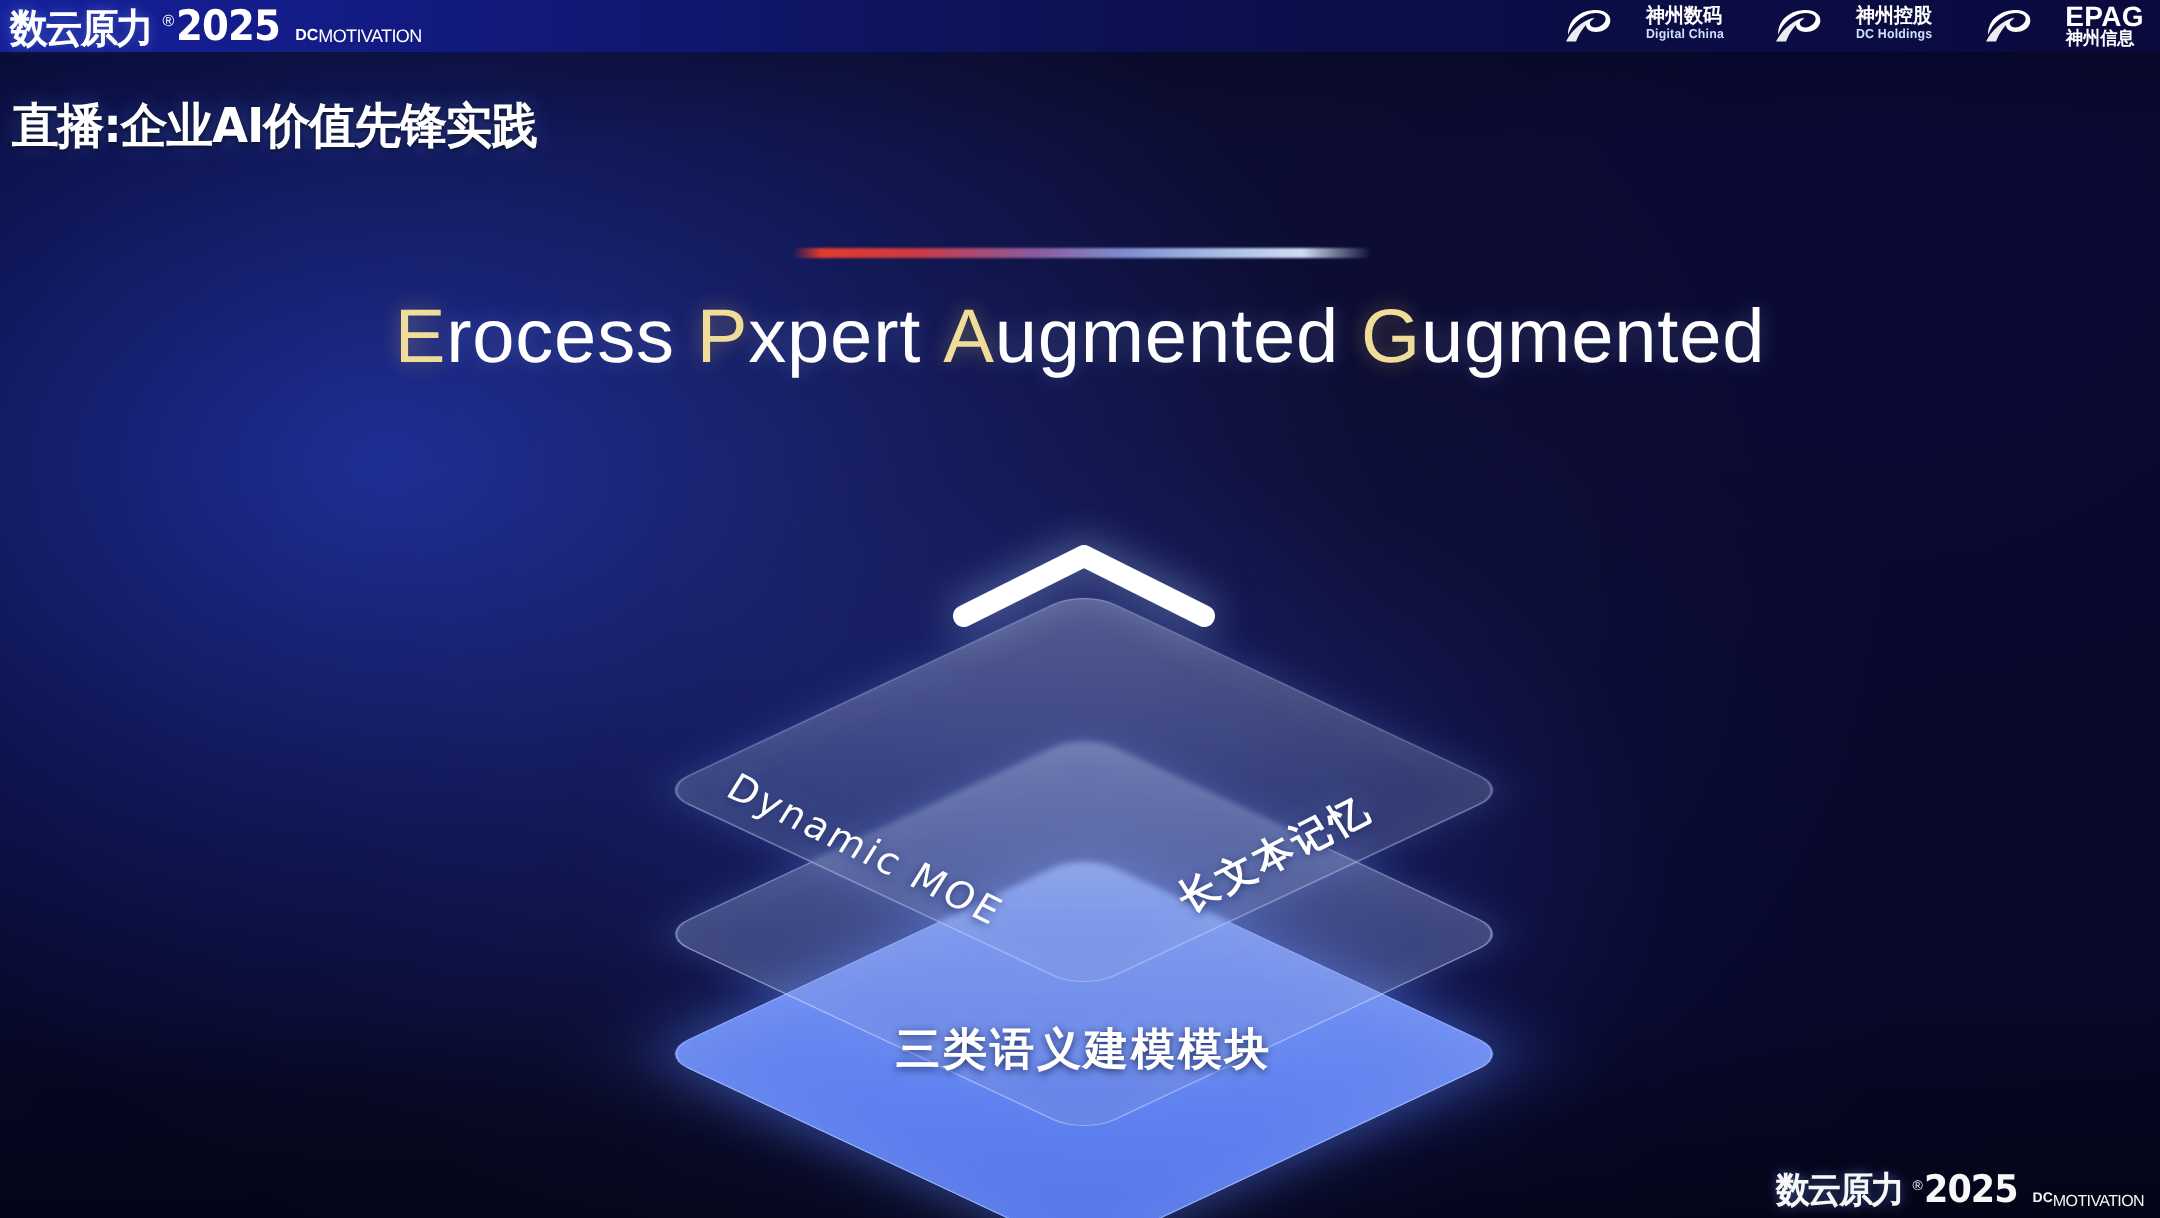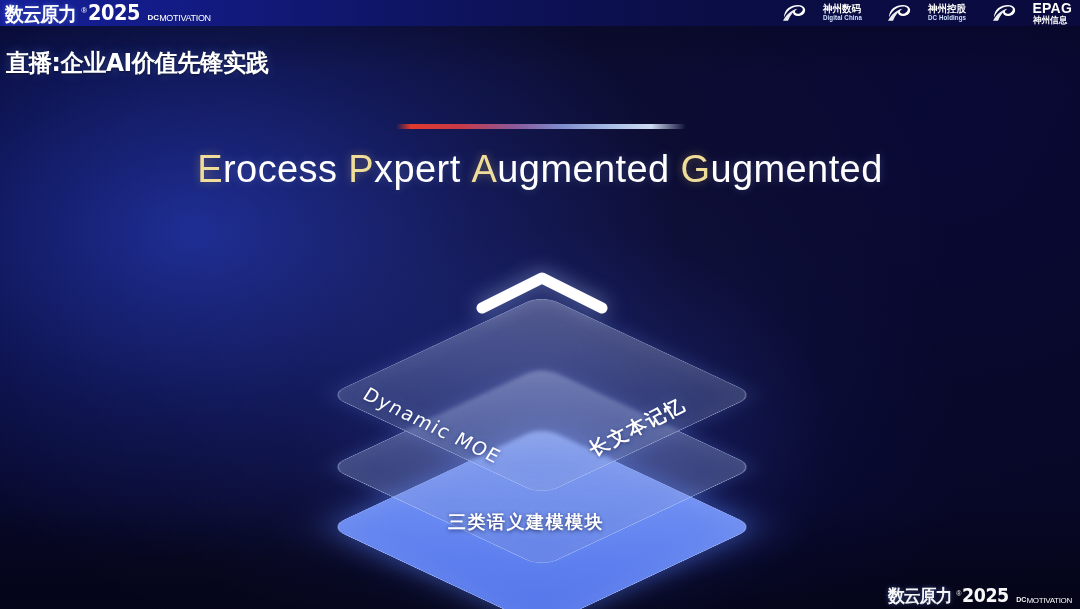--- a/index.html
+++ b/index.html
@@ -273,21 +273,21 @@
   }
   #label-top {
     left: 152px; top: 104px;
     font-size: 19px;
     font-weight: bold;
     letter-spacing: 1px;
     text-shadow: 0 1px 4px rgba(20,30,90,0.75), 0 0 14px rgba(150,185,255,0.35);
   }
   #label-bot {
     left: 152px; top: 282px;
-    font-size: 18px;
+    font-size: 22px;
     font-weight: bold;
     letter-spacing: 1.5px;
     text-shadow: 0 1px 4px rgba(15,25,80,0.85), 0 0 14px rgba(170,200,255,0.4);
   }
   #label-mid-left {
     left: 75px; top: 155px;
     font-size: 19px;
     font-weight: normal;
     letter-spacing: 1.5px;
     transform: rotate(26deg) skewX(-6deg);

